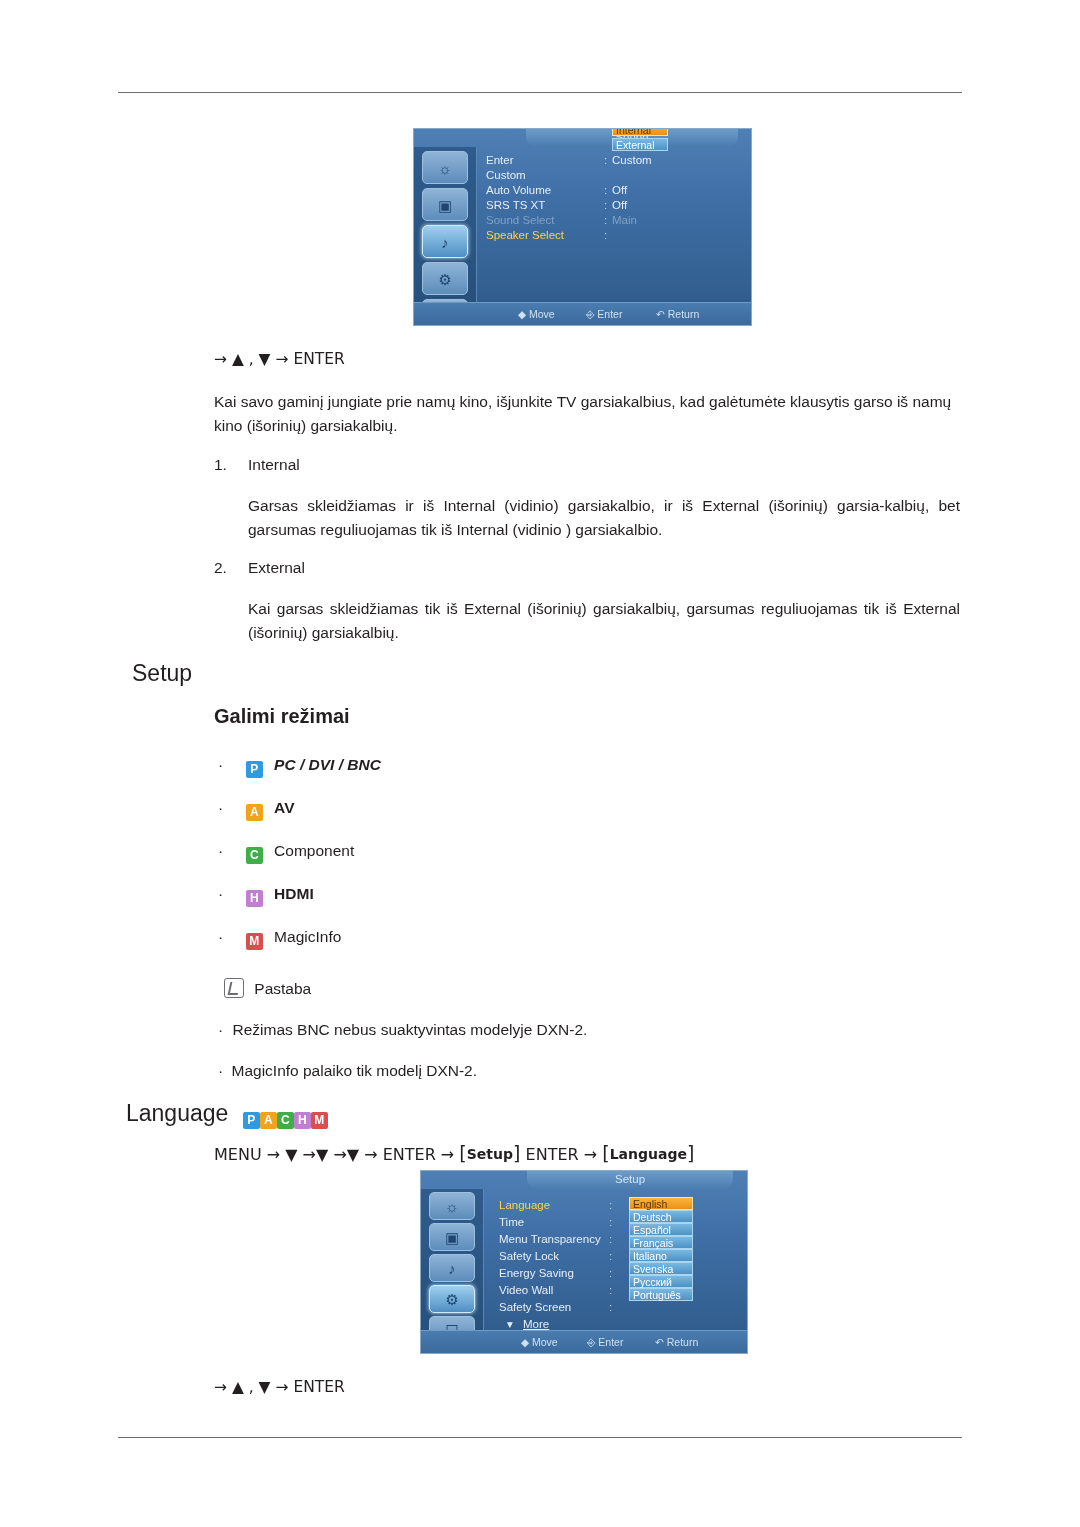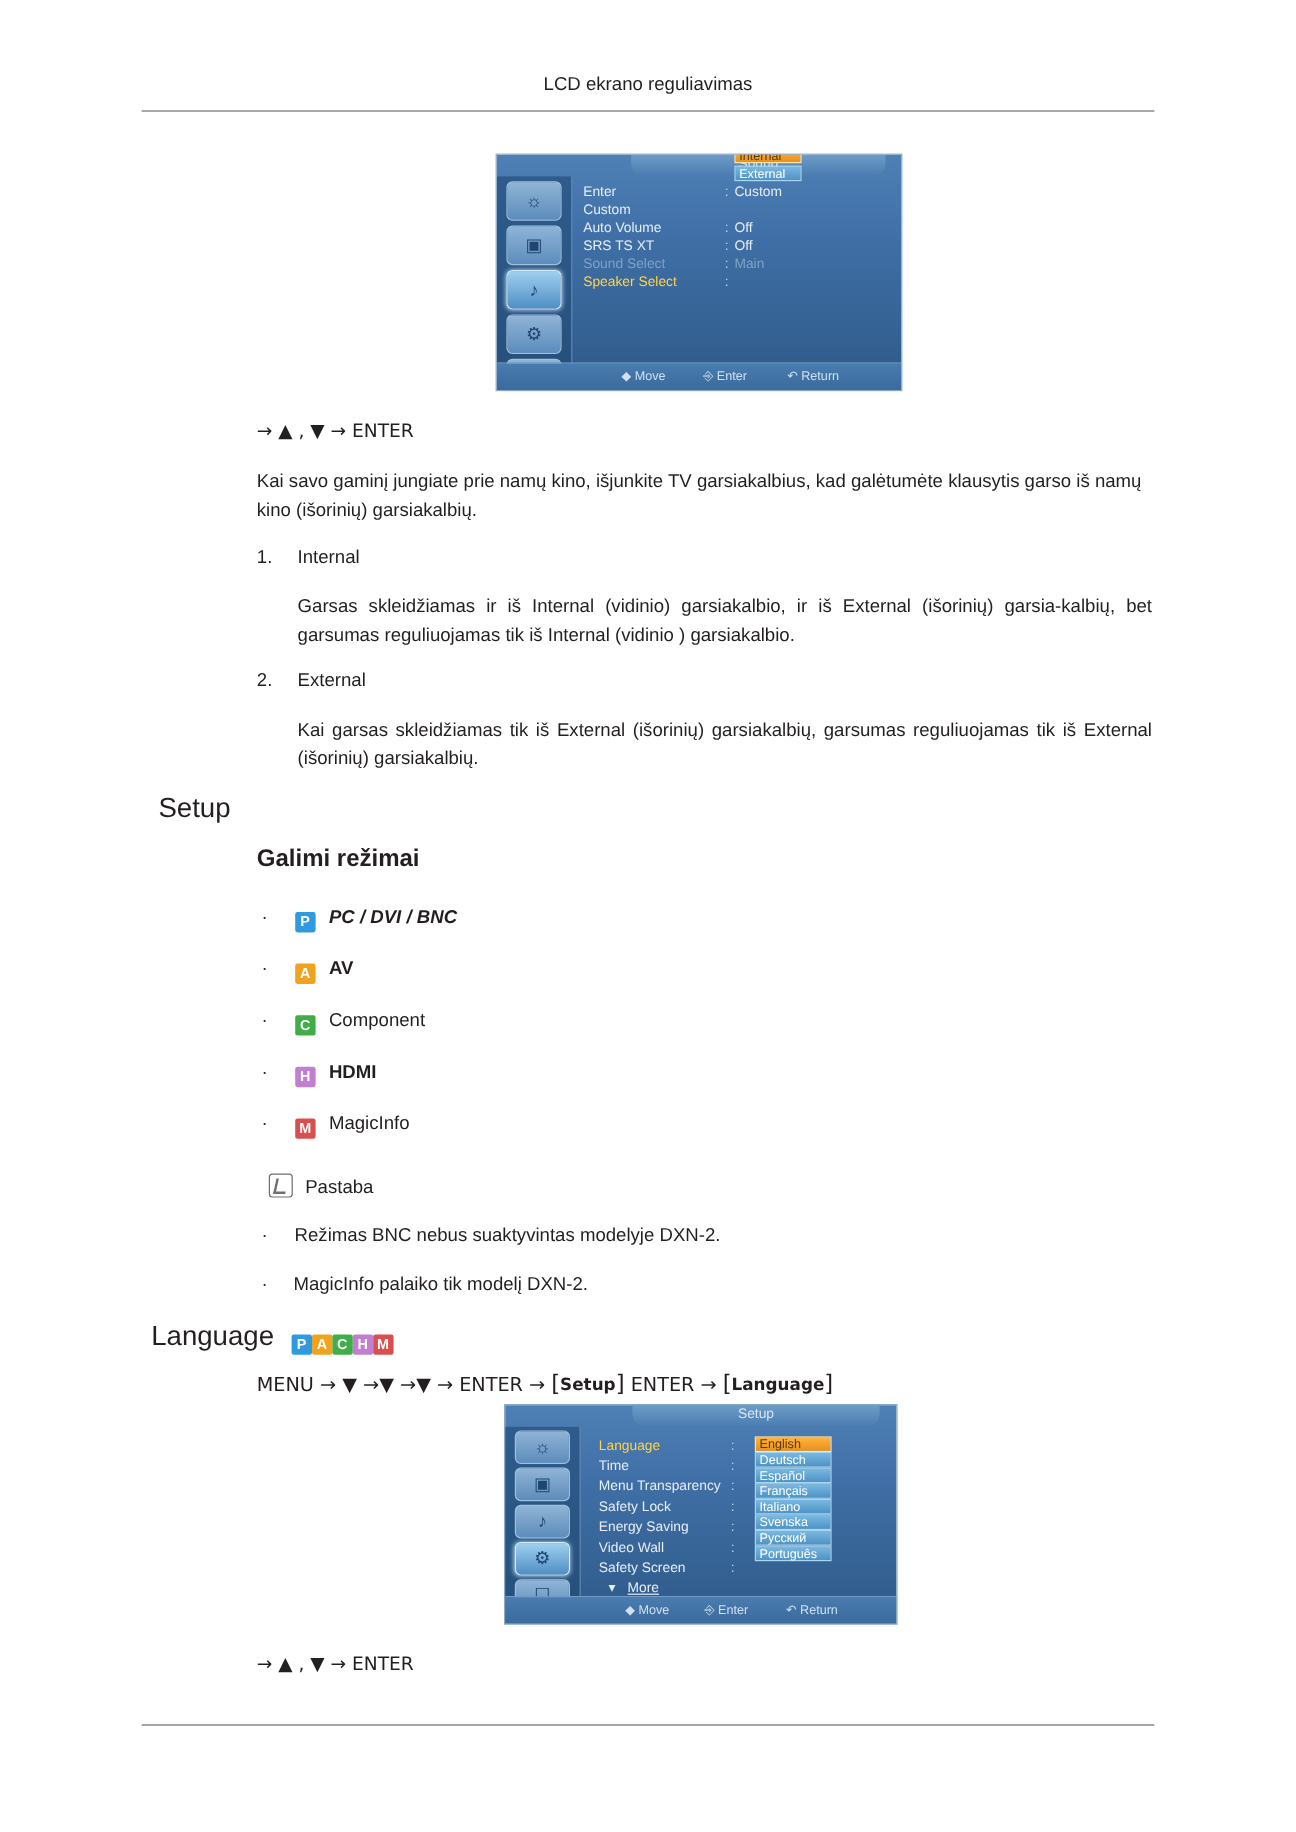--- a/index.html
+++ b/index.html
@@ -254,21 +254,20 @@
     background: linear-gradient(180deg,#ffb43c 0%, #e8901a 100%);
     border: 1px solid #ffe2a6;
     color: #5a3b00;
   }
 </style>
 </head>
 <body>
 
 <div class="page">
 
-  <div class="header">LCD ekrano reguliavimas</div>
   <div class="rule-top"></div>
 
   <div class="osd" id="osd-sound" style="left:413px; top:128px; width:337px; height:196px;">
     <div class="title-bar">Sound</div>
     <div class="iconbar">
       <div class="osd-icon">
           <span class="glyph">☼</span>
         </div>
       <div class="osd-icon">
           <span class="glyph">▣</span>
@@ -367,25 +366,25 @@
     <span style="margin-left:7px;">MagicInfo</span>
   </div>
 
   <div class="bullet-line" style="left:224px; top:978px;">
     <span class="note-icon"></span>
     <span style="margin-left:6px;">Pastaba</span>
   </div>
 
   <div class="bullet-line" style="left:218px; top:1019px;">
     <span class="bullet-dot">·</span>
-    <span style="margin-left:18px;">Režimas BNC nebus suaktyvintas modelyje DXN-2.</span>
+    <span style="margin-left:5px;">Režimas BNC nebus suaktyvintas modelyje DXN-2.</span>
   </div>
   <div class="bullet-line" style="left:218px; top:1060px;">
     <span class="bullet-dot">·</span>
-    <span style="margin-left:17px;">MagicInfo palaiko tik modelį DXN-2.</span>
+    <span style="margin-left:4px;">MagicInfo palaiko tik modelį DXN-2.</span>
   </div>
 
   <h2 class="language" style="left:126px; top:1100px;">
     <span>Language</span>
     <span style="margin-left:8px;">
       <span class="badge p">P</span><span class="badge a">A</span><span class="badge c">C</span><span class="badge h">H</span><span class="badge m">M</span>
     </span>
   </h2>
 
   <div class="txt key" style="left:214px; top:1141px; font-size:16px; white-space:nowrap;">

